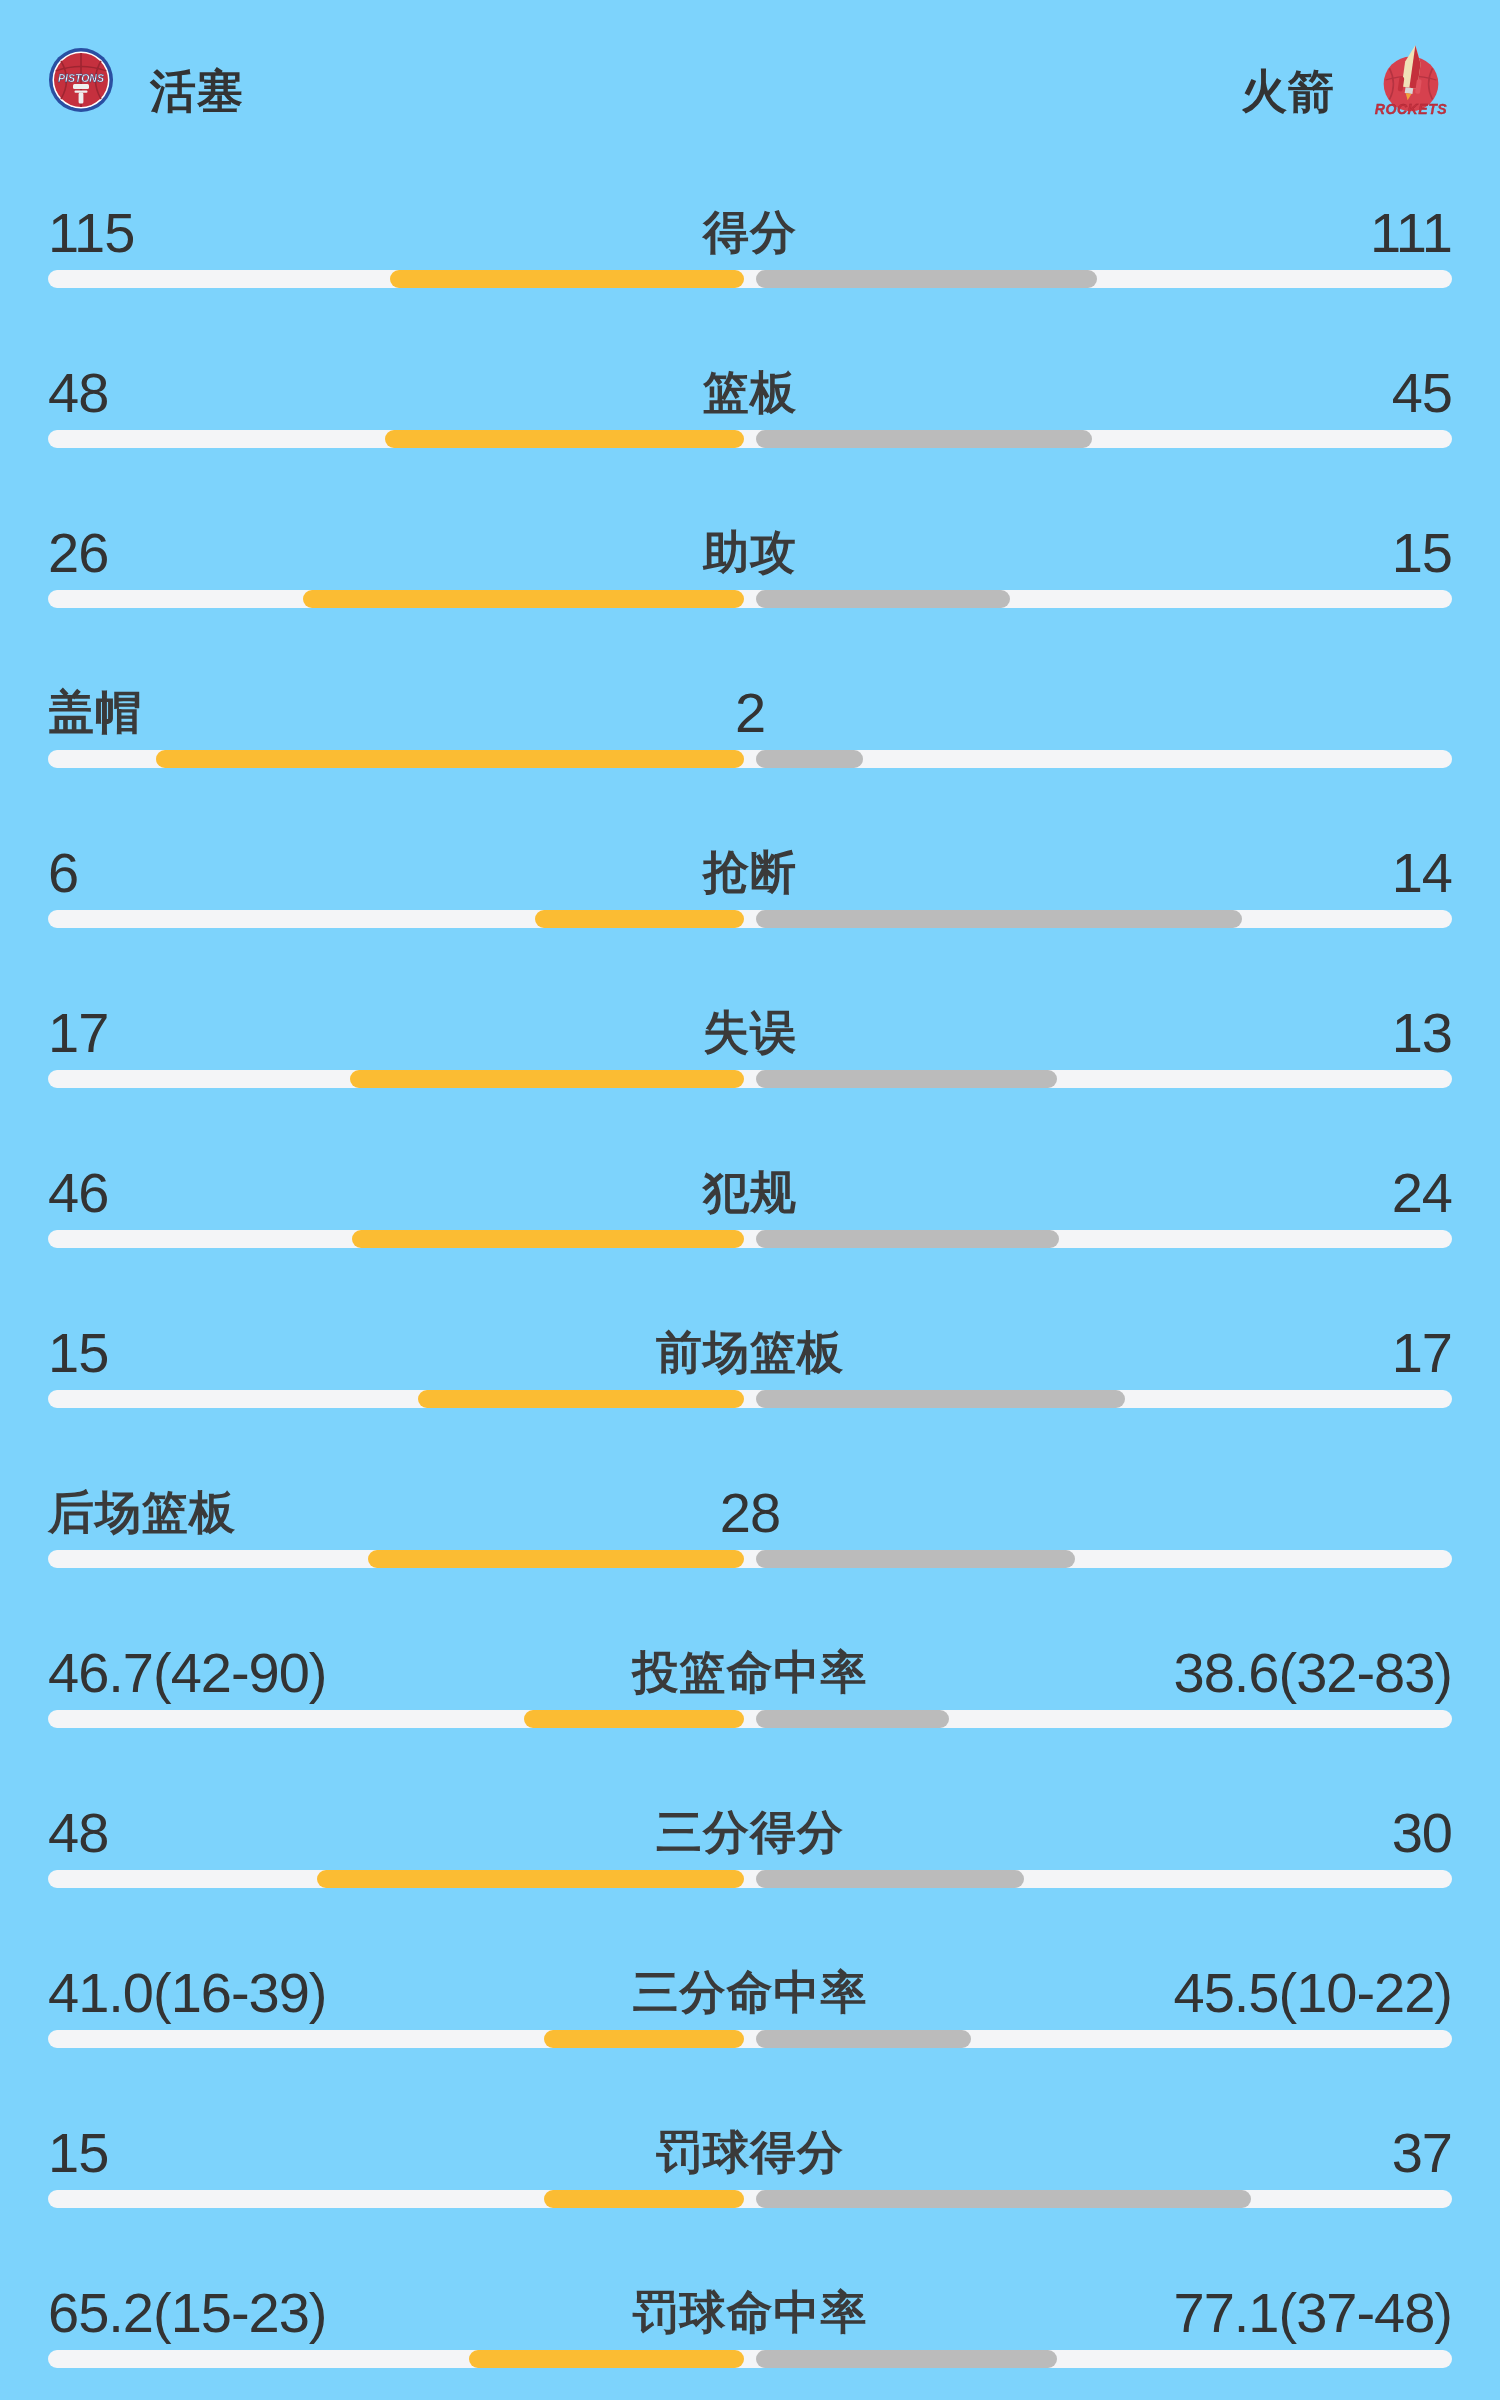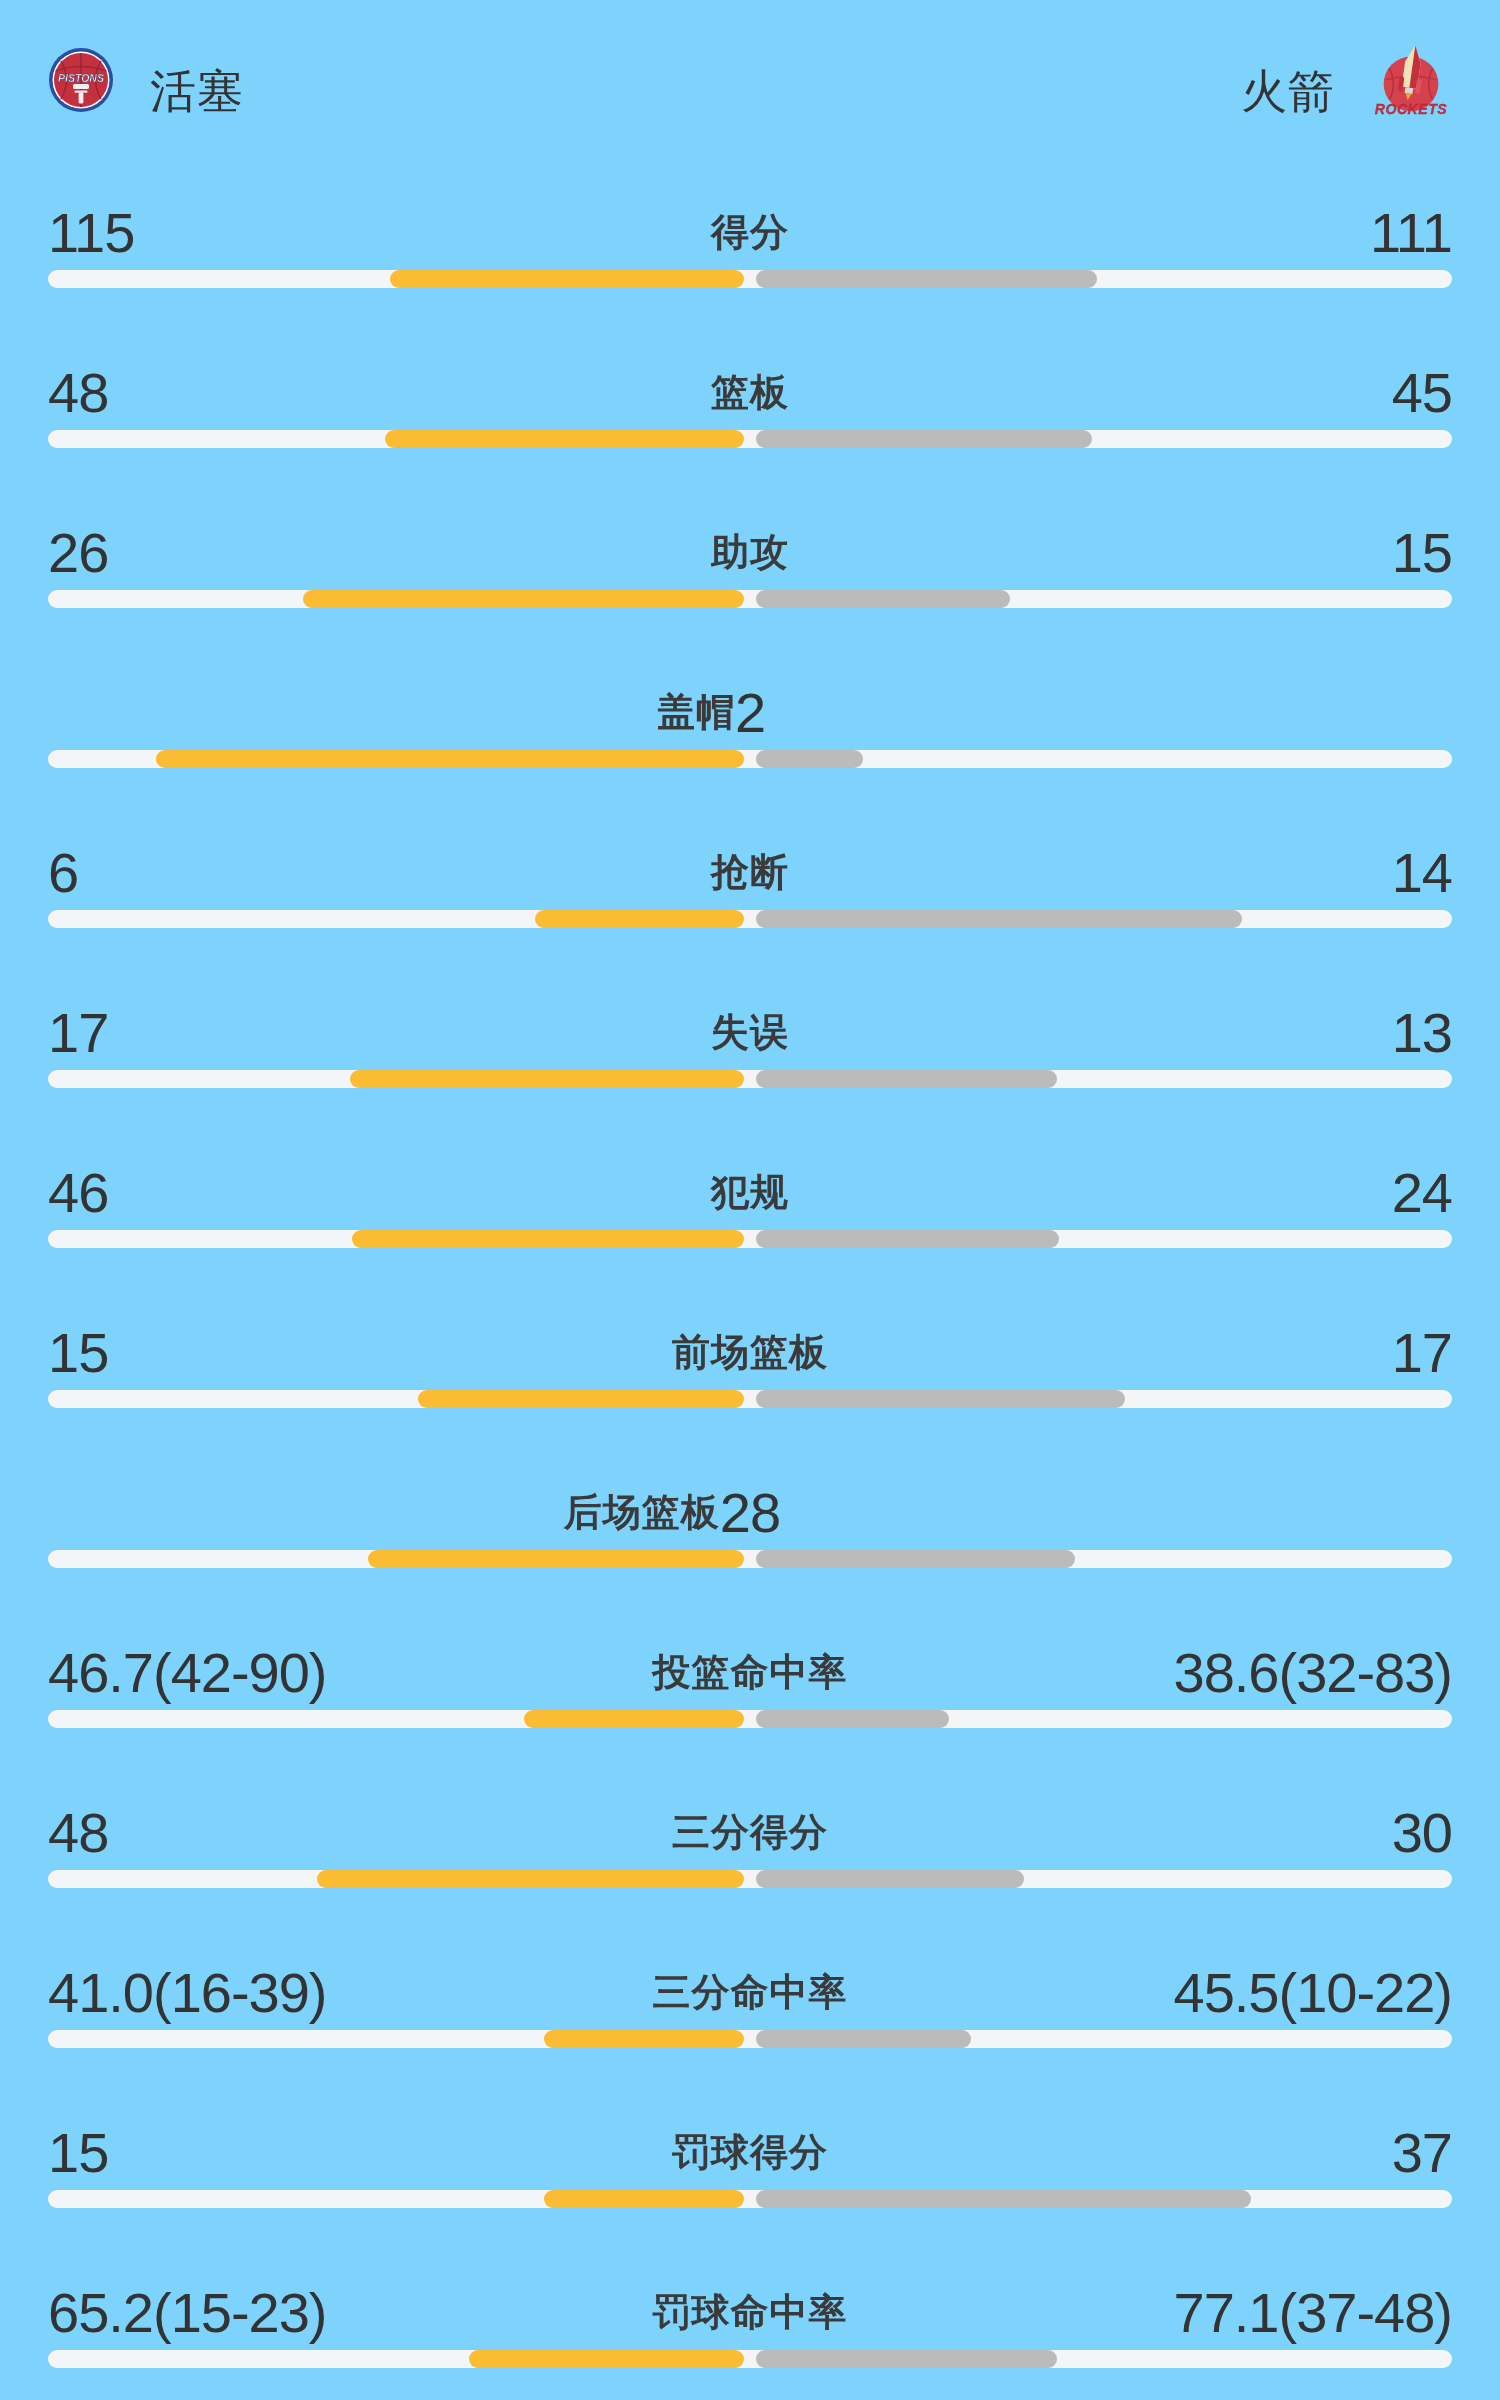--- a/index.html
+++ b/index.html
@@ -21,21 +21,21 @@
   
   .header{
     height:160px;
     padding:0 48px;
     display:flex;align-items:center;justify-content:space-between;
   }
   .team{display:flex;align-items:center;}
   .team-left{gap:36px;}
   .team-right{gap:35px;}
   .team-name{
-    font-size:46px;font-weight:400;color:var(--value-text);
+    font-size:46px;font-weight:700;color:var(--value-text);
     letter-spacing:1px;
     margin-top:24px;
   }
   .logo{display:block;}
   .logo-left{width:66px;height:66px;}
   .logo-right{width:82px;height:82px;}
 
   
   .stats-list{width:1500px;}
   .stat-row{
@@ -48,22 +48,22 @@
     grid-template-columns:1fr auto 1fr;
     align-items:center;
   }
   .stat-value{
     font-size:56px;font-weight:400;color:var(--value-text);
     letter-spacing:-1px;white-space:nowrap;
   }
   .stat-value.left{text-align:left;}
   .stat-value.right{text-align:right;}
   .stat-label{
-    font-size:38px;font-weight:600;color:var(--label-text);
-    text-align:right;letter-spacing:1px;white-space:nowrap;
+    font-size:46px;font-weight:600;color:var(--label-text);
+    text-align:left;letter-spacing:1px;white-space:nowrap;
   }
   .track{
     margin-top:20px;
     position:relative;
     width:1404px;height:18px;
     background:var(--track);
     border-radius:9px;
   }
   .bar{
     position:absolute;top:0;height:18px;border-radius:9px;

